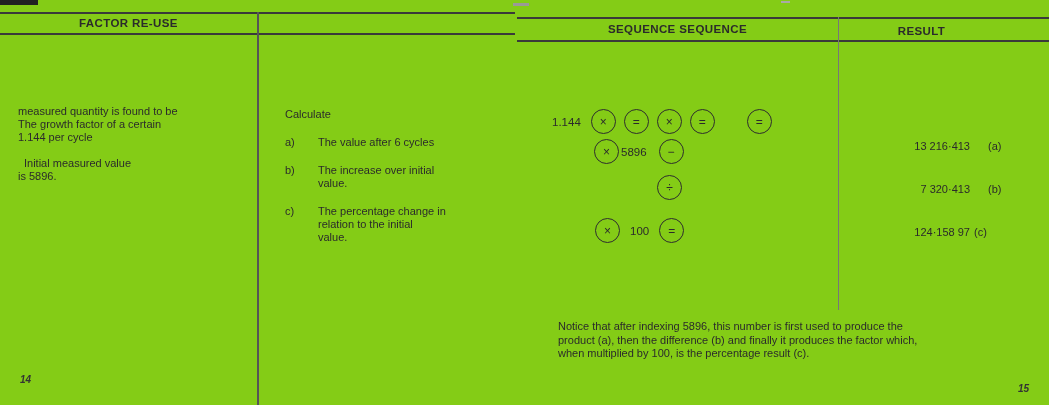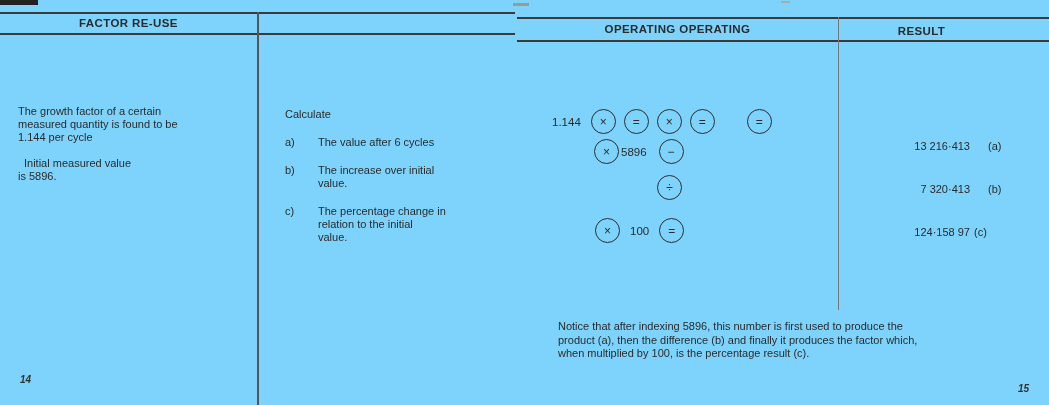--- a/index.html
+++ b/index.html
@@ -1,17 +1,17 @@
 <!DOCTYPE html>
 <html><head>
 <meta charset="utf-8">
 <style>
   html,body{margin:0;padding:0;background:#e8e8e6;}
   .sheet{
-    position:relative;width:1049px;height:405px;background:#7dd3fc;
+    position:relative;width:1049px;height:405px;background:#84cc16;
     font-family:"Liberation Sans",sans-serif;color:#2b2b2b;overflow:hidden;
   }
   
   .hline{position:absolute;background:#3a3a3a;height:2px;}
   .l-top{left:0;top:12px;width:515px;}
   .l-bot{left:0;top:33px;width:515px;}
   .r-top{left:517px;top:17px;width:532px;}
   .r-bot{left:517px;top:40px;width:532px;}
   .vline{position:absolute;background:#555;width:2px;}
   .l-div{left:257px;top:12px;height:393px;}
@@ -77,26 +77,26 @@
   <div class="artifact a3"></div>
 
   <div class="hline l-top"></div>
   <div class="hline l-bot"></div>
   <div class="hline r-top"></div>
   <div class="hline r-bot"></div>
   <div class="vline l-div"></div>
   <div class="vline r-div"></div>
 
   <div class="hdr h1">FACTOR RE-USE</div>
-  <div class="hdr h3">OPERATING OPERATING</div>
+  <div class="hdr h3">SEQUENCE SEQUENCE</div>
   <div class="hdr h4">RESULT</div>
 
   <div class="factor-block body-text">
+    <div>measured quantity is found to be</div>
     <div>The growth factor of a certain</div>
-    <div>measured quantity is found to be</div>
     <div>1.144 per cycle</div>
     <div class="para2">Initial measured value</div>
     <div>is 5896.</div>
   </div>
 
   <div class="example-block body-text">
     <div>Calculate</div>
     <div class="ex-item">
       <span class="ex-label">a)</span>
       <span>The value after 6 cycles</span>

